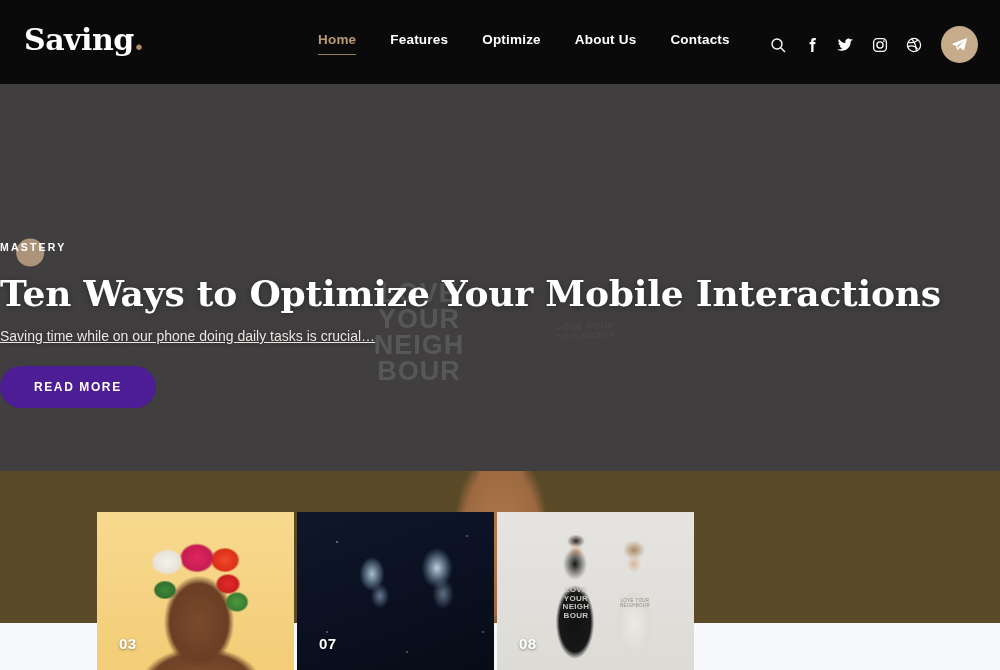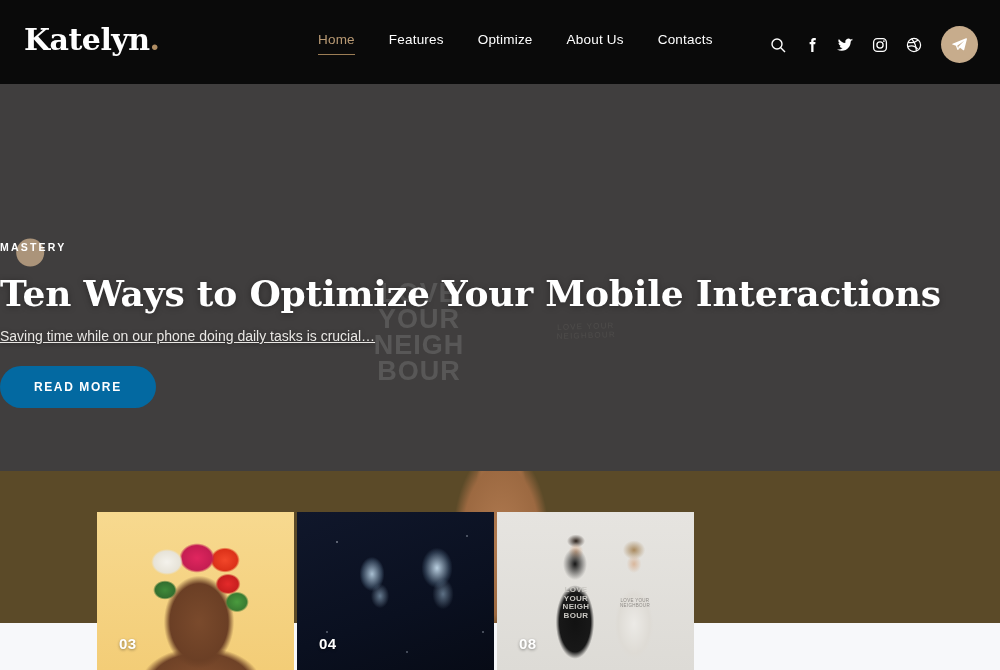--- a/index.html
+++ b/index.html
@@ -24,21 +24,21 @@
     font-weight:700; font-size:30px;
     color:#ffffff; letter-spacing:-0.5px;
   }
   .logo .dot{ color:#b08d63; }
 
   .nav{
     position:absolute; left:318px; top:32px;
     display:flex; gap:34px; align-items:flex-start;
   }
   .nav-item{
-    font-size:13.5px; font-weight:400; color:#ffffff;
+    font-size:13.5px; font-weight:700; color:#ffffff;
     letter-spacing:0.2px; cursor:pointer; padding-bottom:7px;
     white-space:nowrap;
   }
   .nav-item.active{ color:#b99a74; border-bottom:1.5px solid #9c7d55; }
 
   .header-icons{
     position:absolute; right:22px; top:26px;
     display:flex; align-items:center; gap:17px;
   }
   .hicon{
@@ -131,21 +131,21 @@
     white-space:nowrap;
   }
   .hero-sub{
     margin-top:14px;
     font-size:14px; color:#e9e7e4; text-align:center;
     text-shadow:0 1px 5px rgba(0,0,0,.45);
     text-decoration:underline;
   }
   .read-more{
     margin-top:22px;
-    background:#0369a1; color:#ffffff;
+    background:#4c1d95; color:#ffffff;
     border:none; border-radius:26px;
     padding:0 34px; height:42px;
     font-size:12px; font-weight:700; letter-spacing:1.6px;
     cursor:pointer;
     font-family:"Liberation Sans", sans-serif;
   }
 
   
   .band{
     position:absolute; top:471px; left:0;
@@ -238,21 +238,21 @@
     position:absolute; top:623px; left:0; width:1000px; height:47px;
     background:#f7f8fa;
   }
 </style>
 </head>
 <body>
 
 <div class="header">
 
   <div class="logo">
-    <span>Katelyn</span><span class="dot">.</span>
+    <span>Saving</span><span class="dot">.</span>
   </div>
 
   <div class="nav">
     <div class="nav-item active">Home</div>
     <div class="nav-item">Features</div>
     <div class="nav-item">Optimize</div>
     <div class="nav-item">About Us</div>
     <div class="nav-item">Contacts</div>
   </div>
 
@@ -318,20 +318,20 @@
   <div class="band-photo"></div>
 </div>
 
 <div class="page-bottom"></div>
 
 <div class="cards">
   <div class="card c1">
     <div class="num">03</div>
   </div>
   <div class="card c2">
-    <div class="num">04</div>
+    <div class="num">07</div>
   </div>
   <div class="card c4">
     <div class="hoodie-text">LOVE YOUR NEIGH BOUR</div>
     <div class="tee-text">LOVE YOUR NEIGHBOUR</div>
     <div class="num">08</div>
   </div>
 </div>
 
 </body></html>

